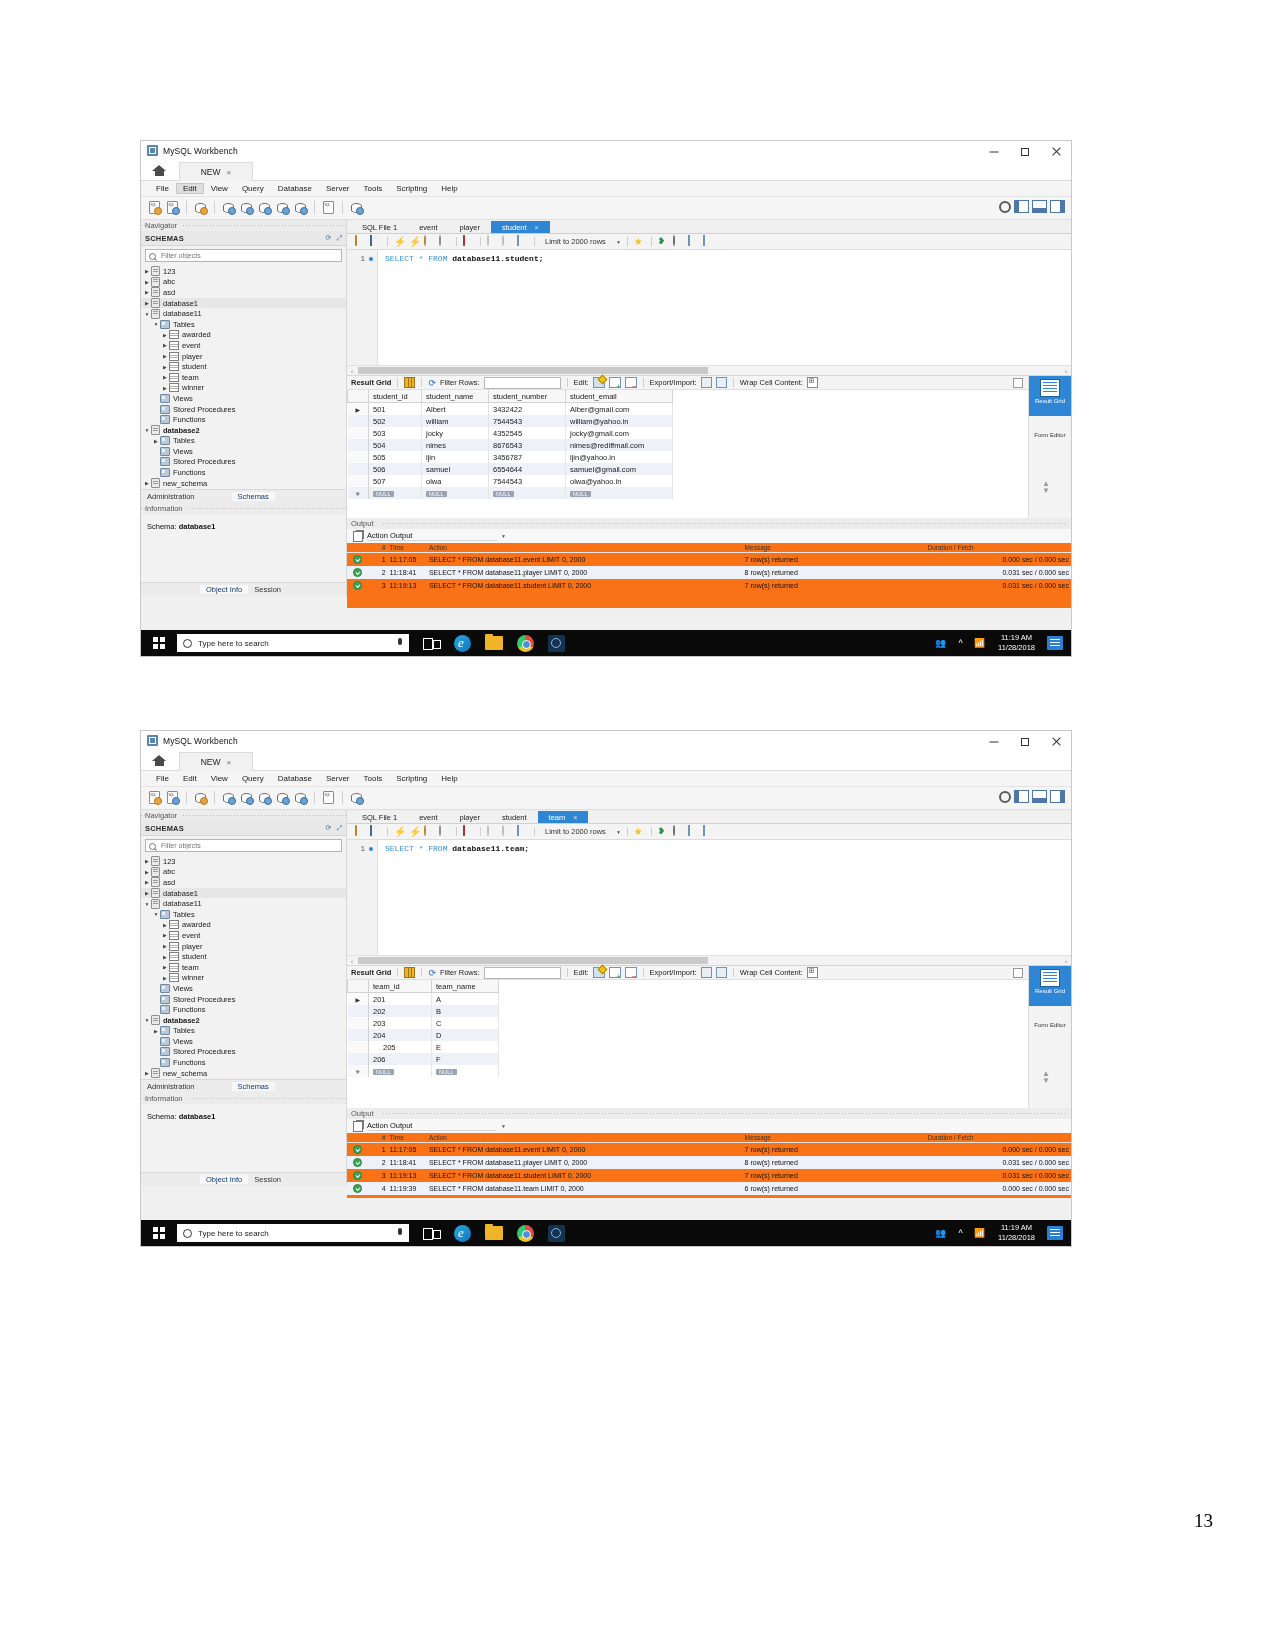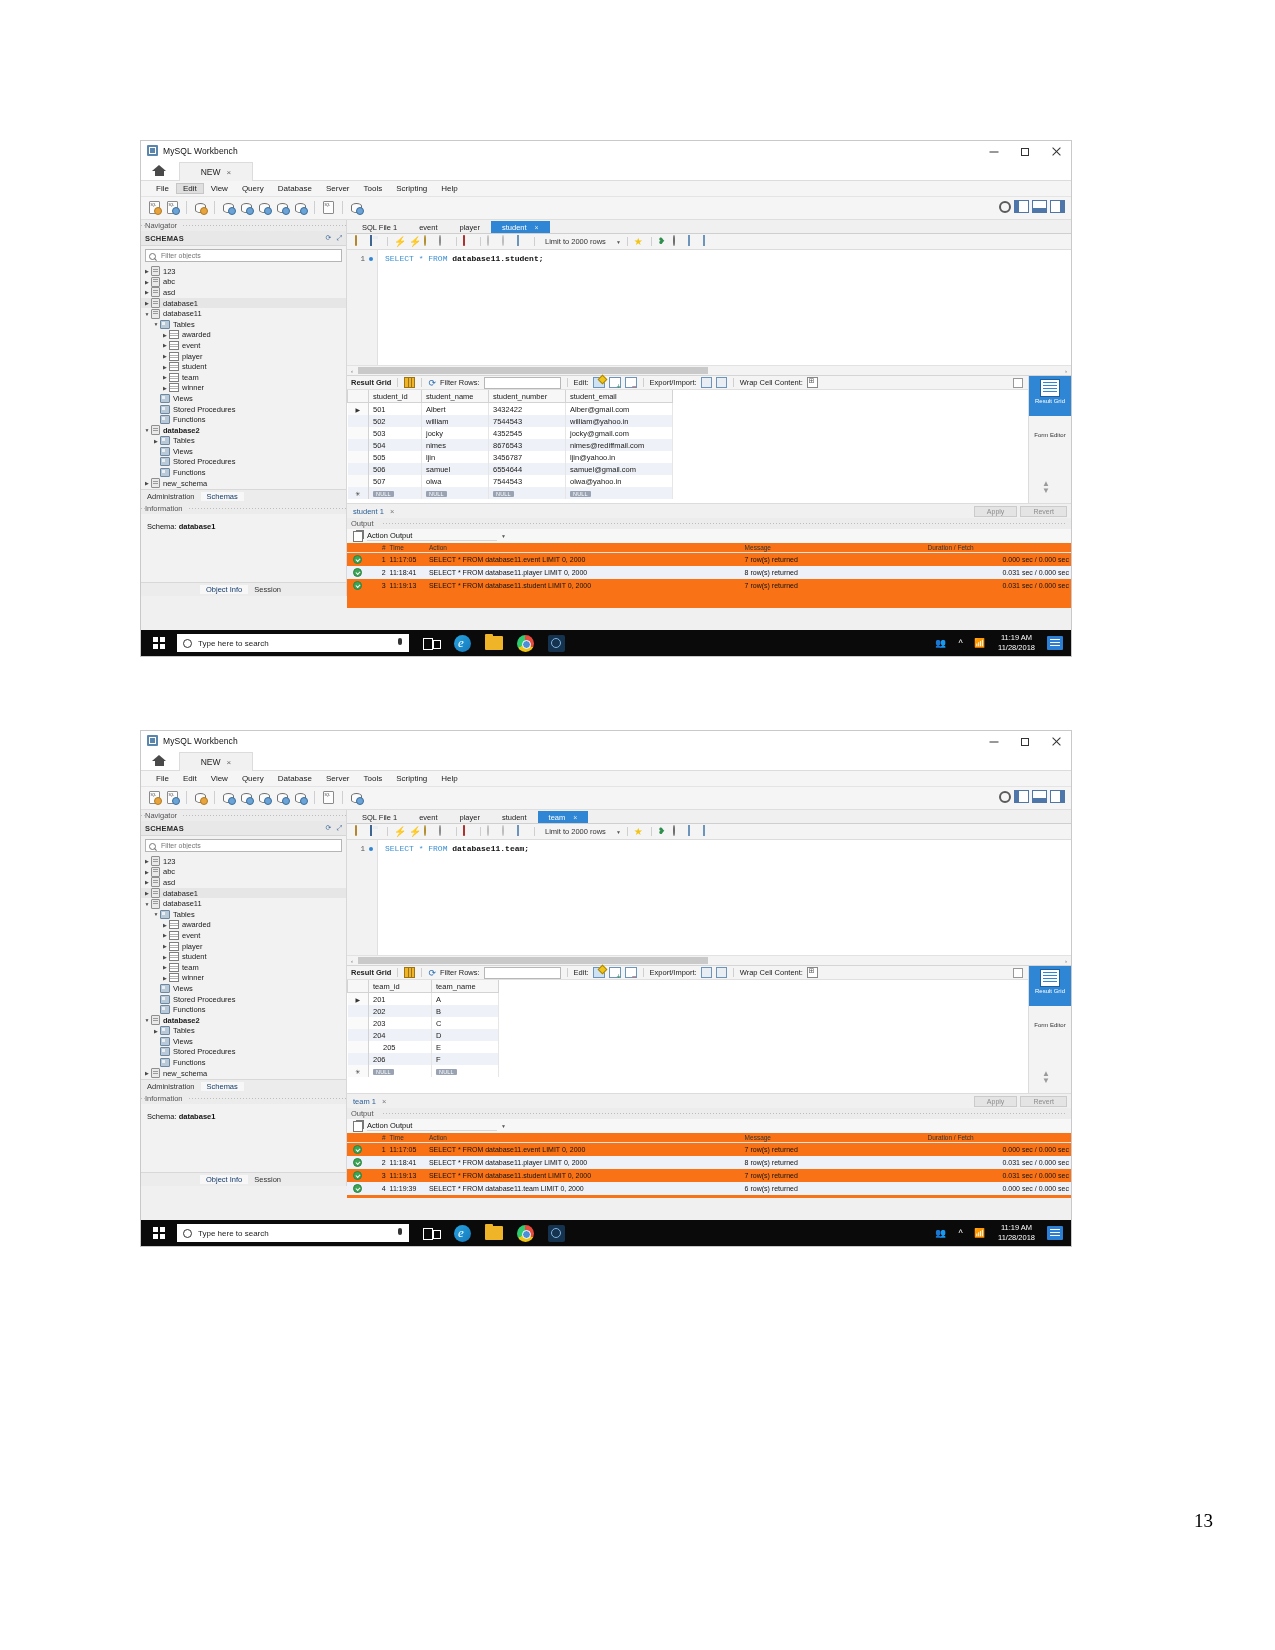--- a/index.html
+++ b/index.html
@@ -125,21 +125,21 @@
   .tnode.bold{font-weight:bold;}
   .arrow{width:8px;text-align:center;font-size:5px;color:#4a4a4a;}
   .arrow.none{color:transparent;}
   .ic-db{width:7px;height:8px;background:#e9e9e9;border:1px solid #8e8e8e;margin-right:3px;position:relative;border-radius:1px;}
   .ic-db:after{content:"";position:absolute;left:1px;top:1.5px;right:1px;height:1px;background:#9a9a9a;box-shadow:0 2px 0 #9a9a9a;}
   .ic-fold{width:8px;height:7px;background:#b9c9d8;border:1px solid #6e87a0;margin-right:3px;border-radius:1px;position:relative;}
   .ic-fold:after{content:"";position:absolute;left:1px;top:1px;width:3px;height:3px;background:#fff;opacity:.7;}
   .ic-tbl{width:8px;height:7px;background:#fff;border:1px solid #7d7d7d;margin-right:3px;position:relative;}
   .ic-tbl:after{content:"";position:absolute;left:0;top:2px;right:0;height:1px;background:#b0b0b0;box-shadow:0 2px 0 #b0b0b0;}
 
-  .sb-tabs{position:absolute;left:0;bottom:93px;width:205px;height:13px;background:#ececec;border-top:1px solid #d8d8d8;display:flex;align-items:center;}
+  .sb-tabs{position:absolute;left:0;bottom:93px;width:205px;height:13px;background:#ececec;border-top:1px solid #d8d8d8;display:flex;align-items:center;gap:31px;}
   .sb-tab{font-size:7.5px;padding:0 6px;color:#333;}
   .sb-tab.active{background:#f7f7f7;color:#123a6b;}
   .infoblock{position:absolute;left:0;bottom:14px;width:205px;height:79px;background:#f2f2f2;margin-top:44px;}
   .infoblock .schema-line{font-size:7.5px;padding:8px 0 0 6px;color:#111;}
   .infoblock .schema-line b{font-weight:bold;}
   .sb-bottom{position:absolute;left:0;bottom:0;width:205px;height:13px;background:#ececec;border-top:1px solid #d8d8d8;display:flex;align-items:center;justify-content:center;}
 
   
   .rightarea{position:absolute;left:206px;top:0;right:0;height:376px;background:#f7f7f7;}
   .edtabs{height:13px;background:#f0f0f0;display:flex;align-items:flex-end;border-bottom:1px solid #cfcfcf;padding-left:4px;}
@@ -668,30 +668,20 @@
           <div class="panel">
             <div class="sq"></div>
             <div>Result Grid</div>
           </div>
           <div class="panel2">
             <div>Form Editor</div>
           </div>
           <div class="spin">▲<br>▼</div>
         </div>
 
-        <div class="applybar">
-          <span class="rtab">
-            <span>student 1</span>
-            <span class="x">×</span>
-          </span>
-          <span class="btns">
-            <span class="btn">Apply</span>
-            <span class="btn">Revert</span>
-          </span>
-        </div>
       </div>
 
       <div class="outwrap">
         <div class="outhead">
           <span>Output</span>
           <span class="dots"></span>
         </div>
         <div class="outsel">
           <span class="bx"></span>
           <span class="lab">Action Output</span>
@@ -1142,30 +1132,20 @@
           <div class="panel">
             <div class="sq"></div>
             <div>Result Grid</div>
           </div>
           <div class="panel2">
             <div>Form Editor</div>
           </div>
           <div class="spin">▲<br>▼</div>
         </div>
 
-        <div class="applybar">
-          <span class="rtab">
-            <span>team 1</span>
-            <span class="x">×</span>
-          </span>
-          <span class="btns">
-            <span class="btn">Apply</span>
-            <span class="btn">Revert</span>
-          </span>
-        </div>
       </div>
 
       <div class="outwrap">
         <div class="outhead">
           <span>Output</span>
           <span class="dots"></span>
         </div>
         <div class="outsel">
           <span class="bx"></span>
           <span class="lab">Action Output</span>

